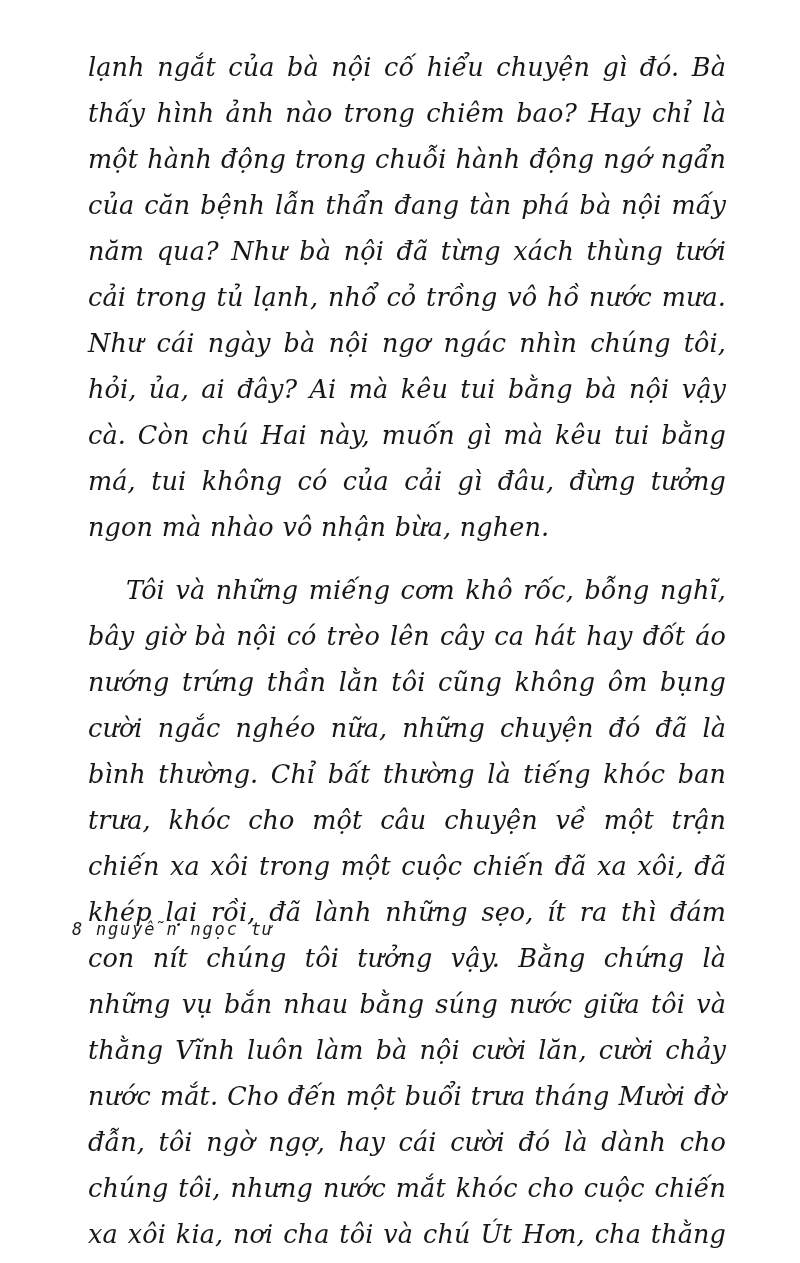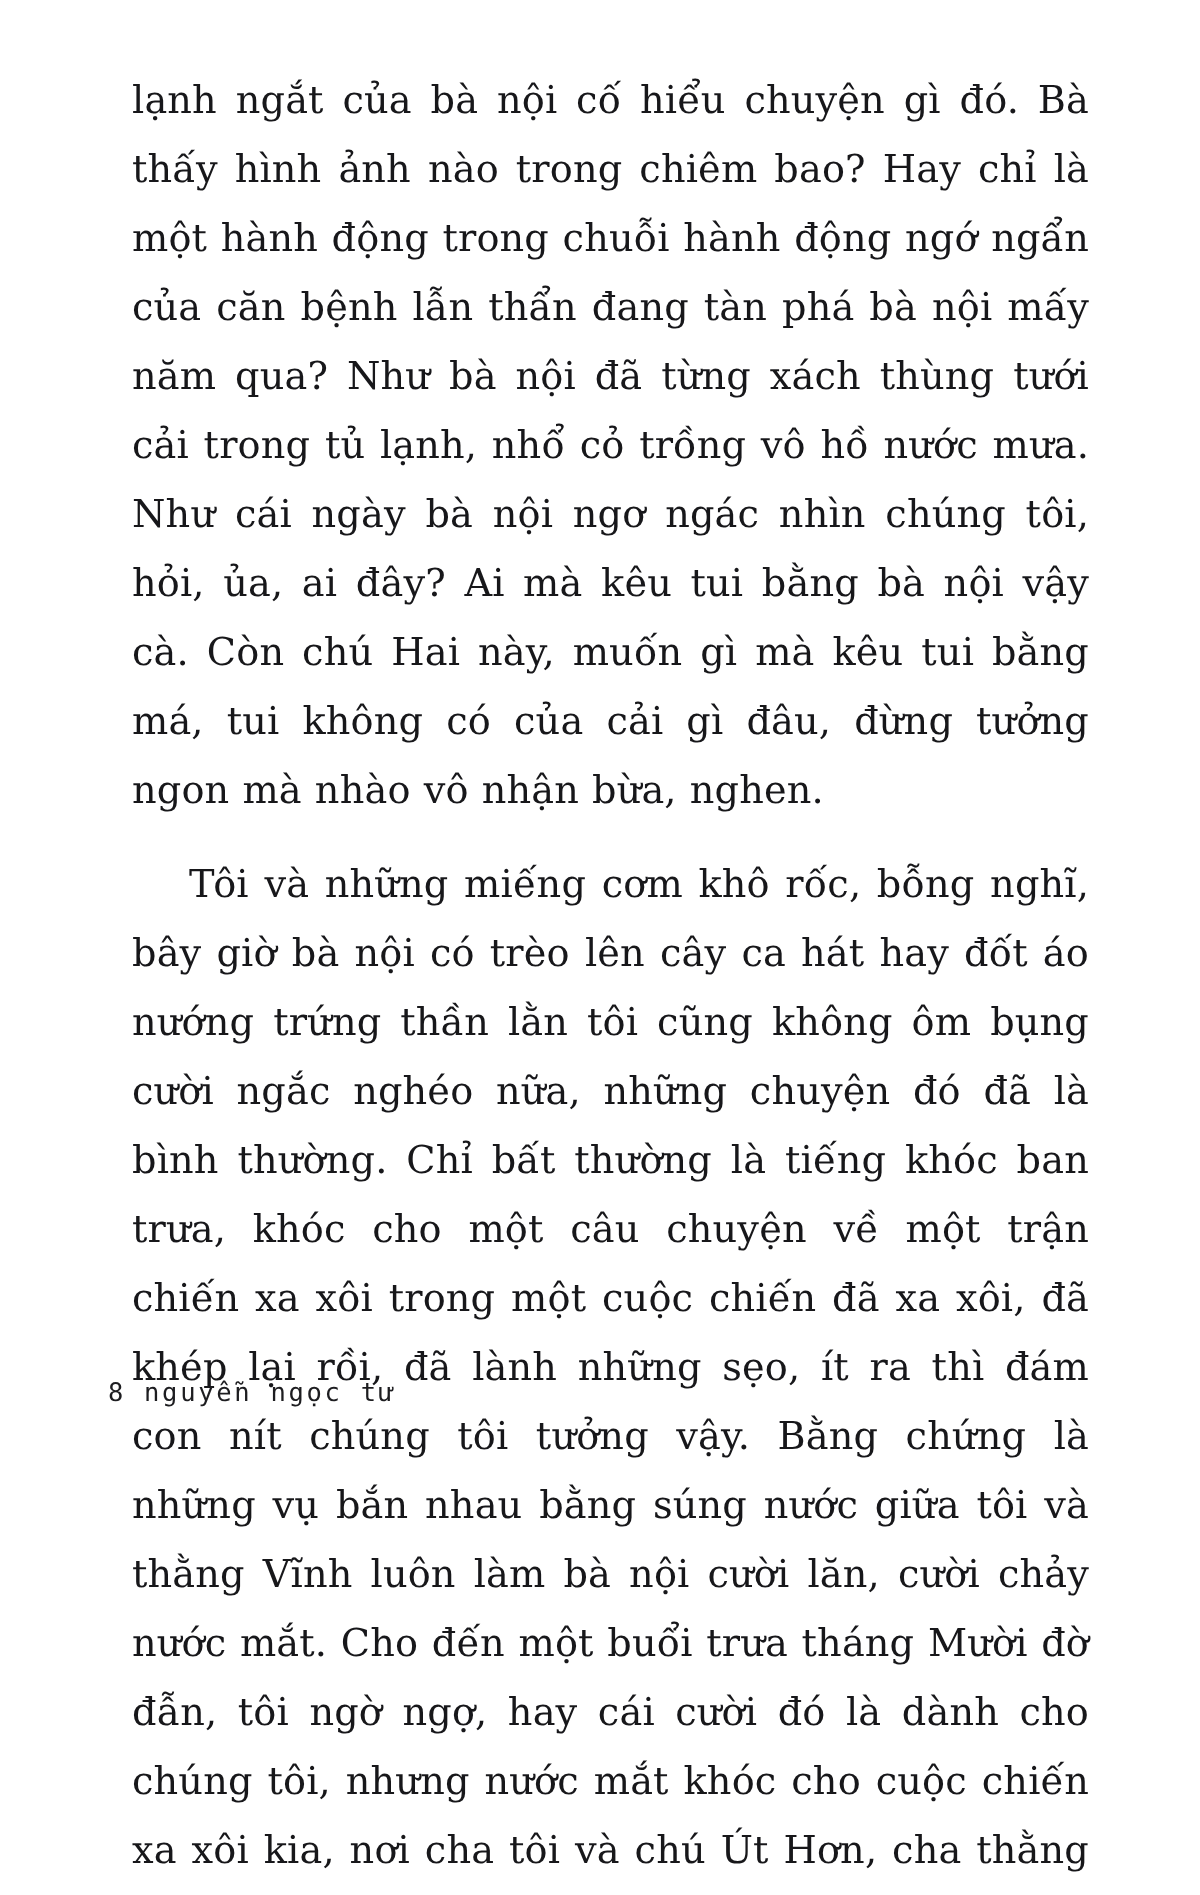--- a/index.html
+++ b/index.html
@@ -13,20 +13,21 @@
     font-family: "Liberation Serif", serif;
     color: #1a1a1a;
     overflow: hidden;
   }
   .page {
     position: relative;
     width: 800px;
     height: 975px;
     box-sizing: border-box;
     padding: 44px 74px 0 88px;
+    font-style: italic;
   }
   .body-text {
     font-family: "DejaVu Serif", serif;
     font-size: 25.5px;
     line-height: 46px;
     text-align: justify;
     text-justify: inter-word;
     color: #17171a;
     letter-spacing: 0.1px;
     word-spacing: 0.5px;

